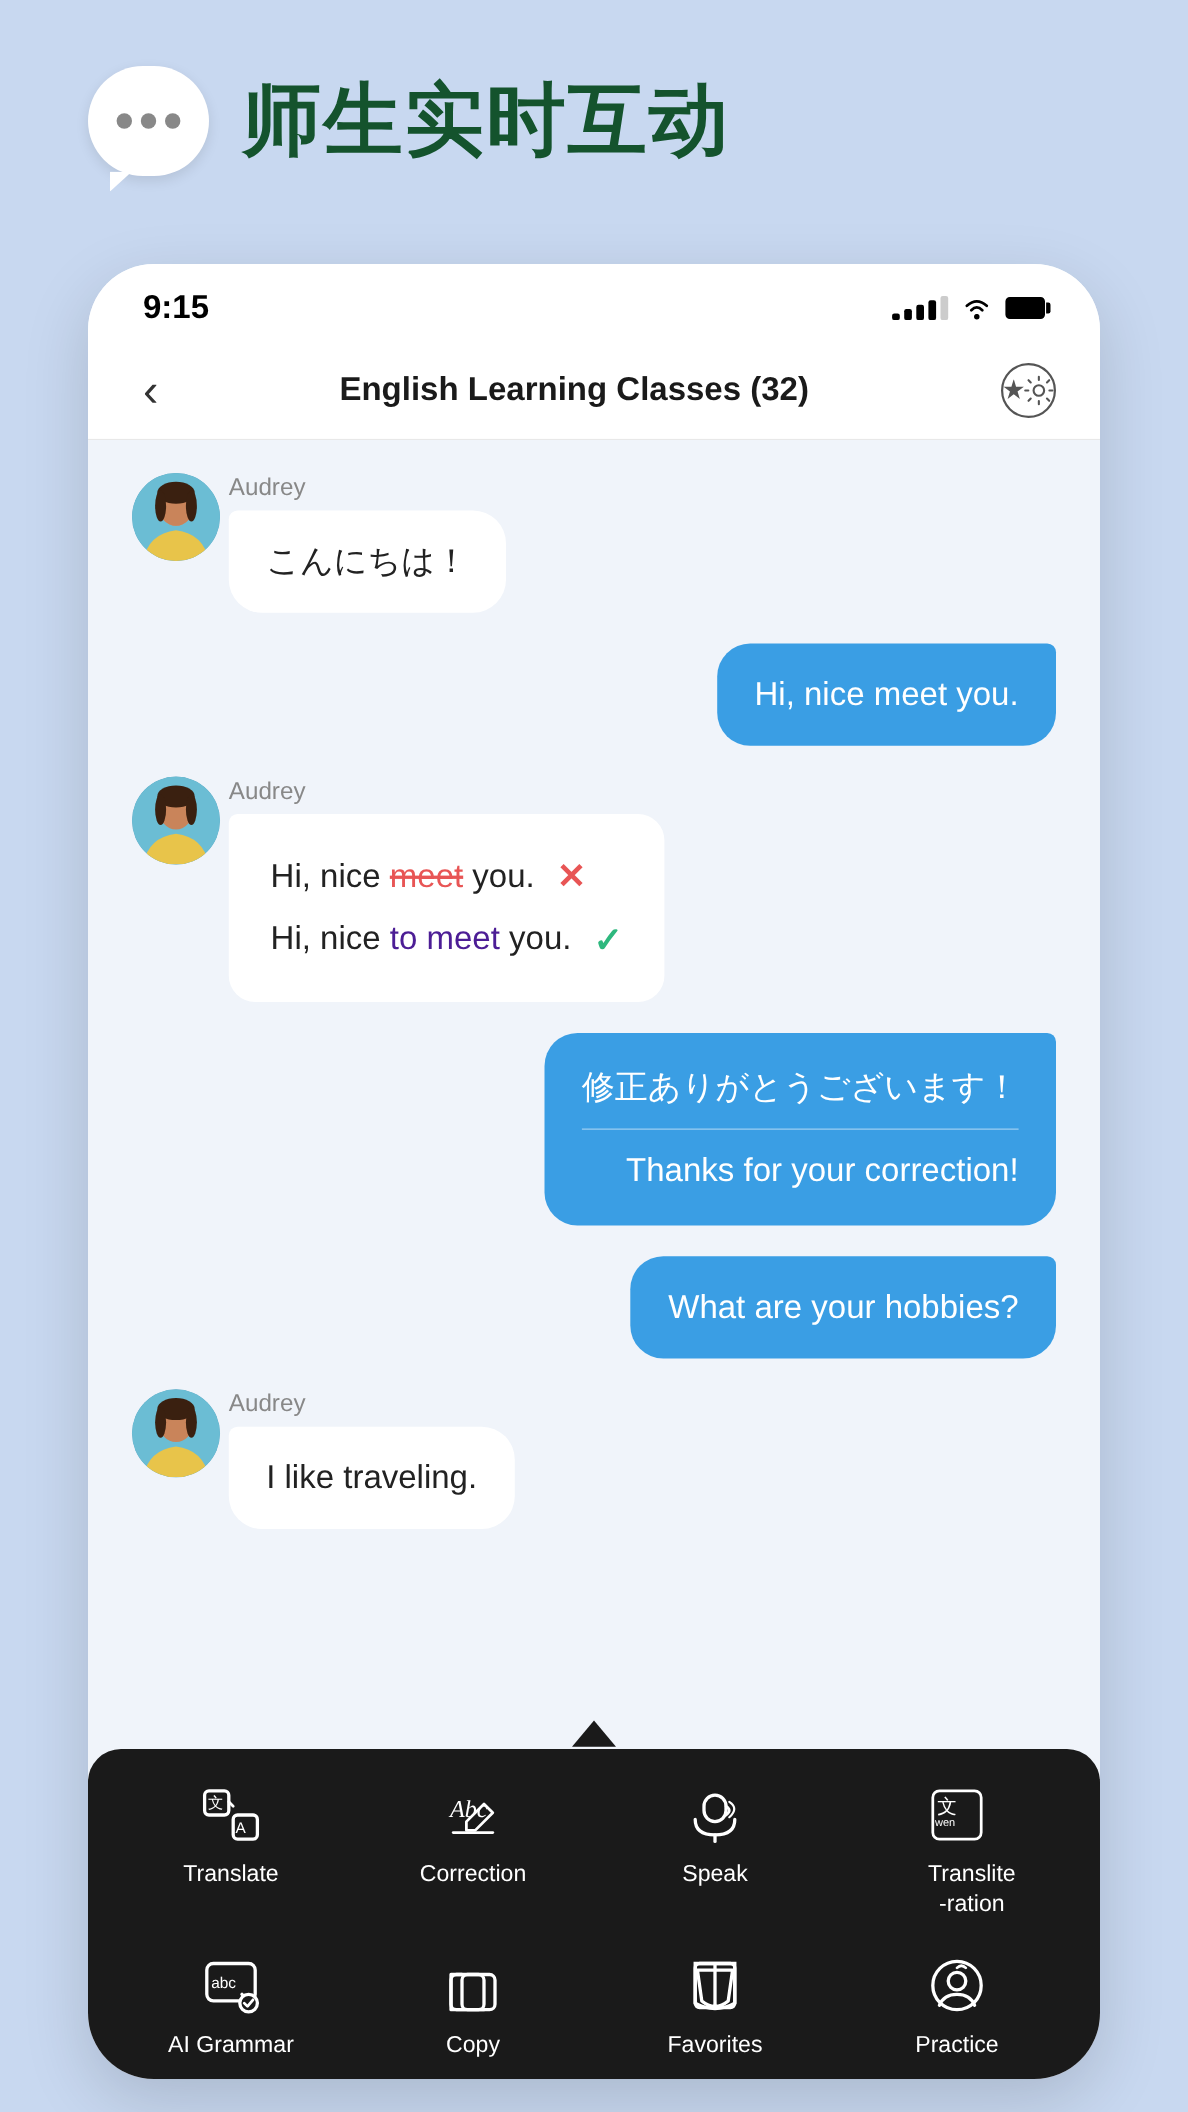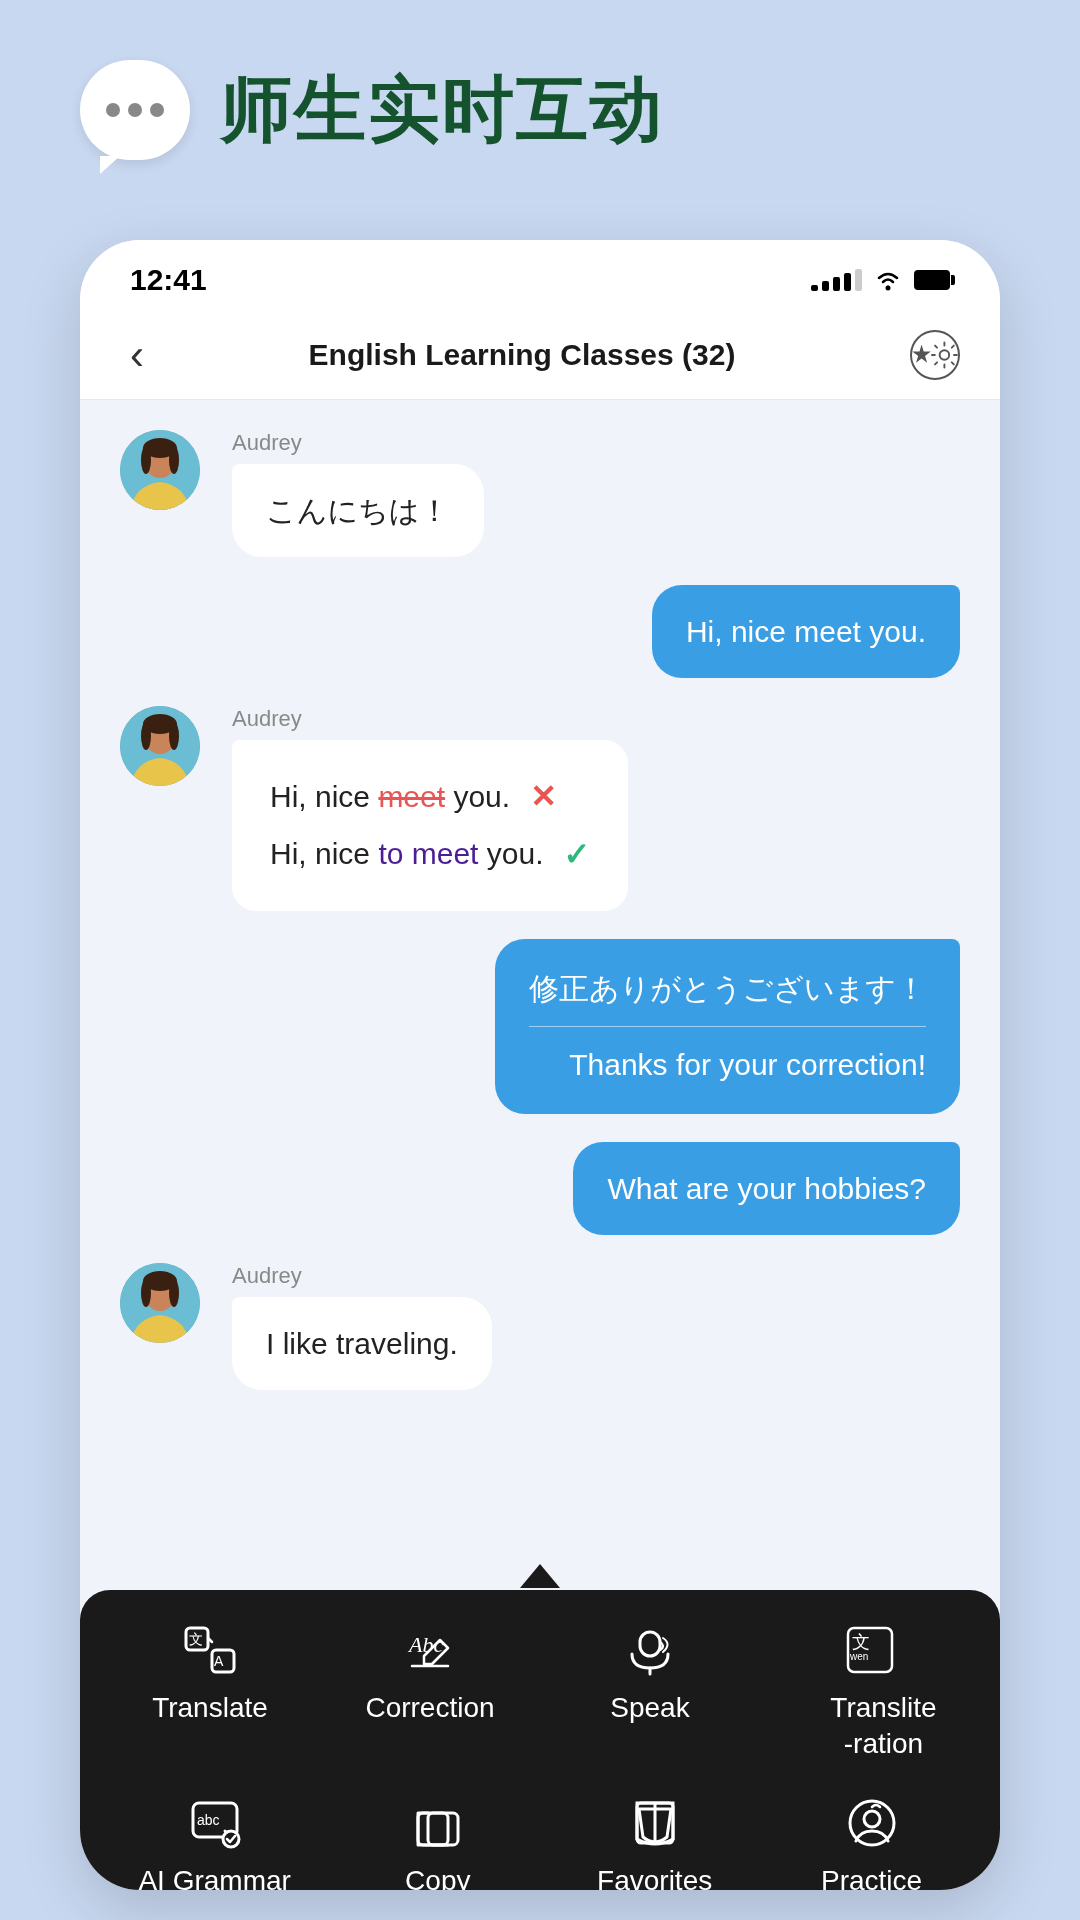--- a/index.html
+++ b/index.html
@@ -160,21 +160,21 @@
       height: calc(100% - 70px - 90px - 300px);
       display: flex;
       flex-direction: column;
       gap: 28px;
     }
 
     
     .message-row {
       display: flex;
       align-items: flex-start;
-      gap: 32px;
+      gap: 8px;
     }
     .message-row.right {
       flex-direction: row-reverse;
     }
     .avatar {
       width: 80px; height: 80px;
       border-radius: 50%;
       overflow: hidden;
       flex-shrink: 0;
       background: #5ba8c4;
@@ -269,21 +269,21 @@
       align-items: center;
       gap: 10px;
       cursor: pointer;
       min-width: 140px;
     }
     .toolbar-icon {
       width: 60px; height: 60px;
       display: flex; align-items: center; justify-content: center;
     }
     .toolbar-label {
-      font-size: 28px;
+      font-size: 21px;
       color: white;
       text-align: center;
       line-height: 1.3;
     }
 
     
     .arrow-up {
       width: 0; height: 0;
       border-left: 20px solid transparent;
       border-right: 20px solid transparent;
@@ -308,21 +308,21 @@
         <div class="dot"></div>
         <div class="dot"></div>
       </div>
     </div>
     <span class="page-title-text">师生实时互动</span>
   </div>
 
   <div class="phone-frame">
 
     <div class="status-bar">
-      <span class="status-time">12:41</span>
+      <span class="status-time">9:15</span>
       <div class="status-icons">
         <div class="signal-bars">
           <div class="signal-bar" style="height:6px;"></div>
           <div class="signal-bar" style="height:10px;"></div>
           <div class="signal-bar" style="height:14px;"></div>
           <div class="signal-bar" style="height:18px;"></div>
           <div class="signal-bar" style="height:22px; background:#ccc;"></div>
         </div>
 
         <svg width="28" height="22" viewBox="0 0 28 22">

